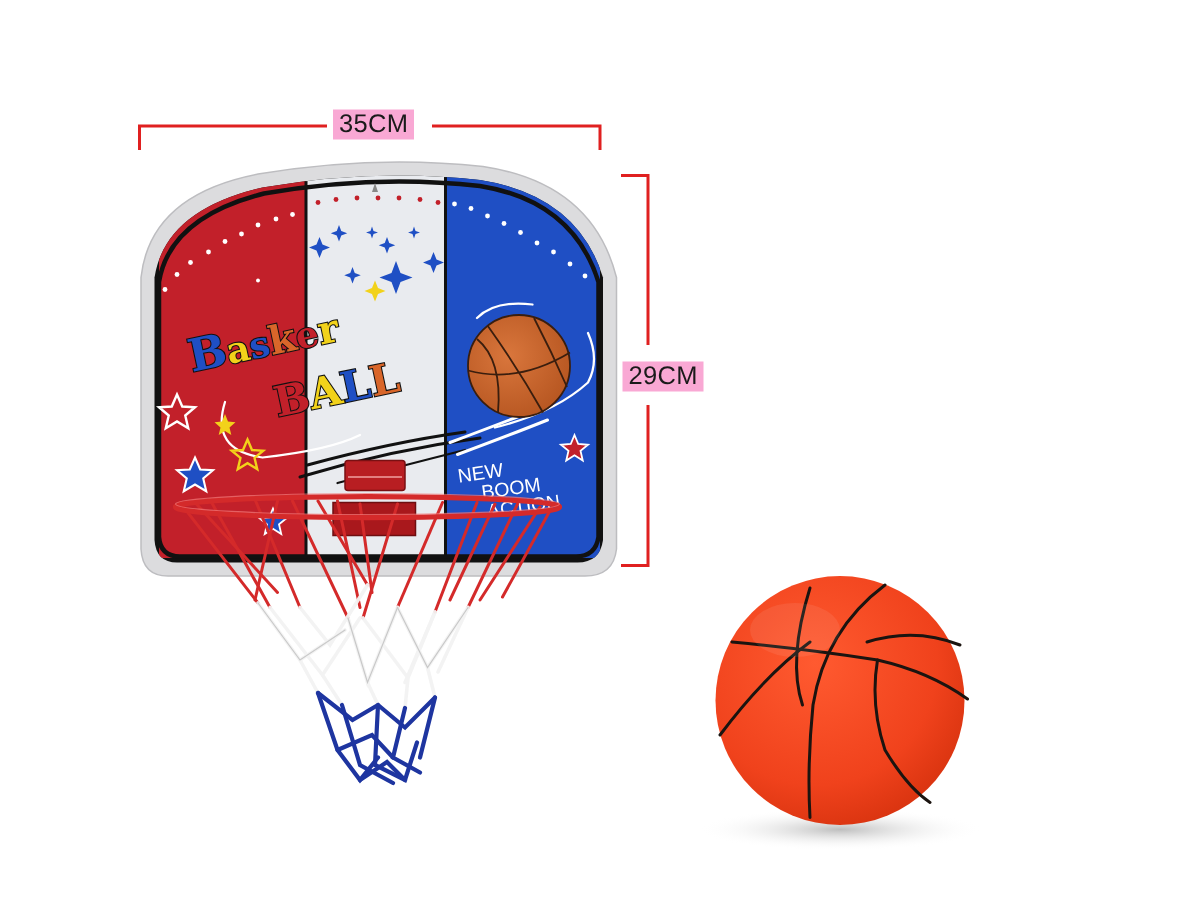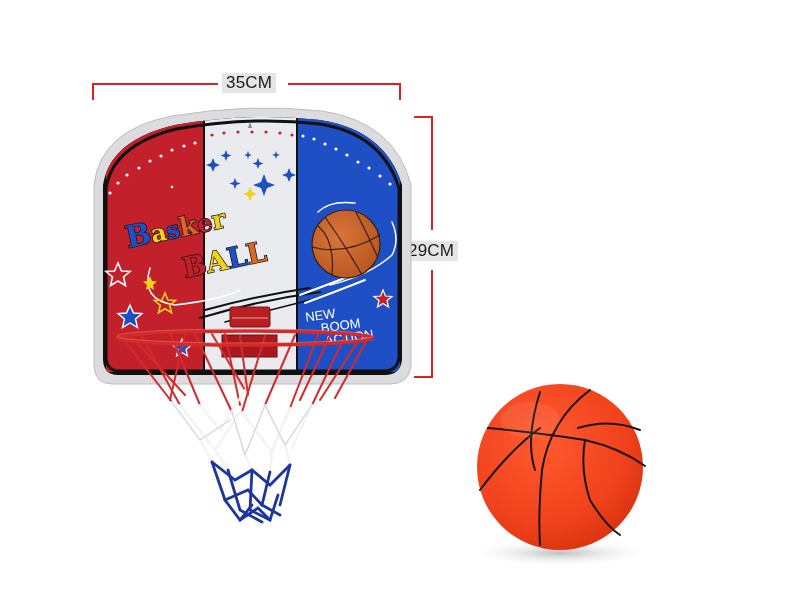--- a/index.html
+++ b/index.html
@@ -1,24 +1,24 @@
 <!DOCTYPE html>
 <html><head>
   <meta charset="utf-8">
   <style>
     html, body { margin: 0; padding: 0; background: #ffffff; }
     body { width: 800px; height: 600px; position: relative; overflow: hidden; font-family: "Liberation Sans", sans-serif; }
-    .dim-label { position: absolute; font-size: 17px; color: #1a1a1a; background: #e5e5e5; padding: 0 4px; letter-spacing: 0.2px; }
+    .dim-label { position: absolute; font-size: 17px; color: #1a1a1a; background: #f9a8d4; padding: 0 4px; letter-spacing: 0.2px; }
     .scene { position: absolute; left: 0; top: 0; width: 800px; height: 600px; }
   </style>
 </head>
 <body>
 
 <div class="dim-label" style="left:222px; top:73px;">35CM</div>
-<div class="dim-label" style="left:404px; top:241px;">29CM</div>
+<div class="dim-label" style="left:415px; top:241px;">29CM</div>
 
 <svg class="scene" width="800" height="600" viewBox="0 0 800 600" xmlns="http://www.w3.org/2000/svg">
   <defs>
     <clipPath id="boardClip">
       <path d="M103,185 Q110,140 175,125 Q250,112 320,120 Q385,130 402,185 L402,360 Q400,375 385,375 L118,375 Q104,375 103,360 Z"></path>
     </clipPath>
     <radialGradient id="ballGrad" cx="0.4" cy="0.35" r="0.7">
       <stop offset="0" stop-color="#ff5a30"></stop>
       <stop offset="0.7" stop-color="#f0421c"></stop>
       <stop offset="1" stop-color="#d8330f"></stop>

